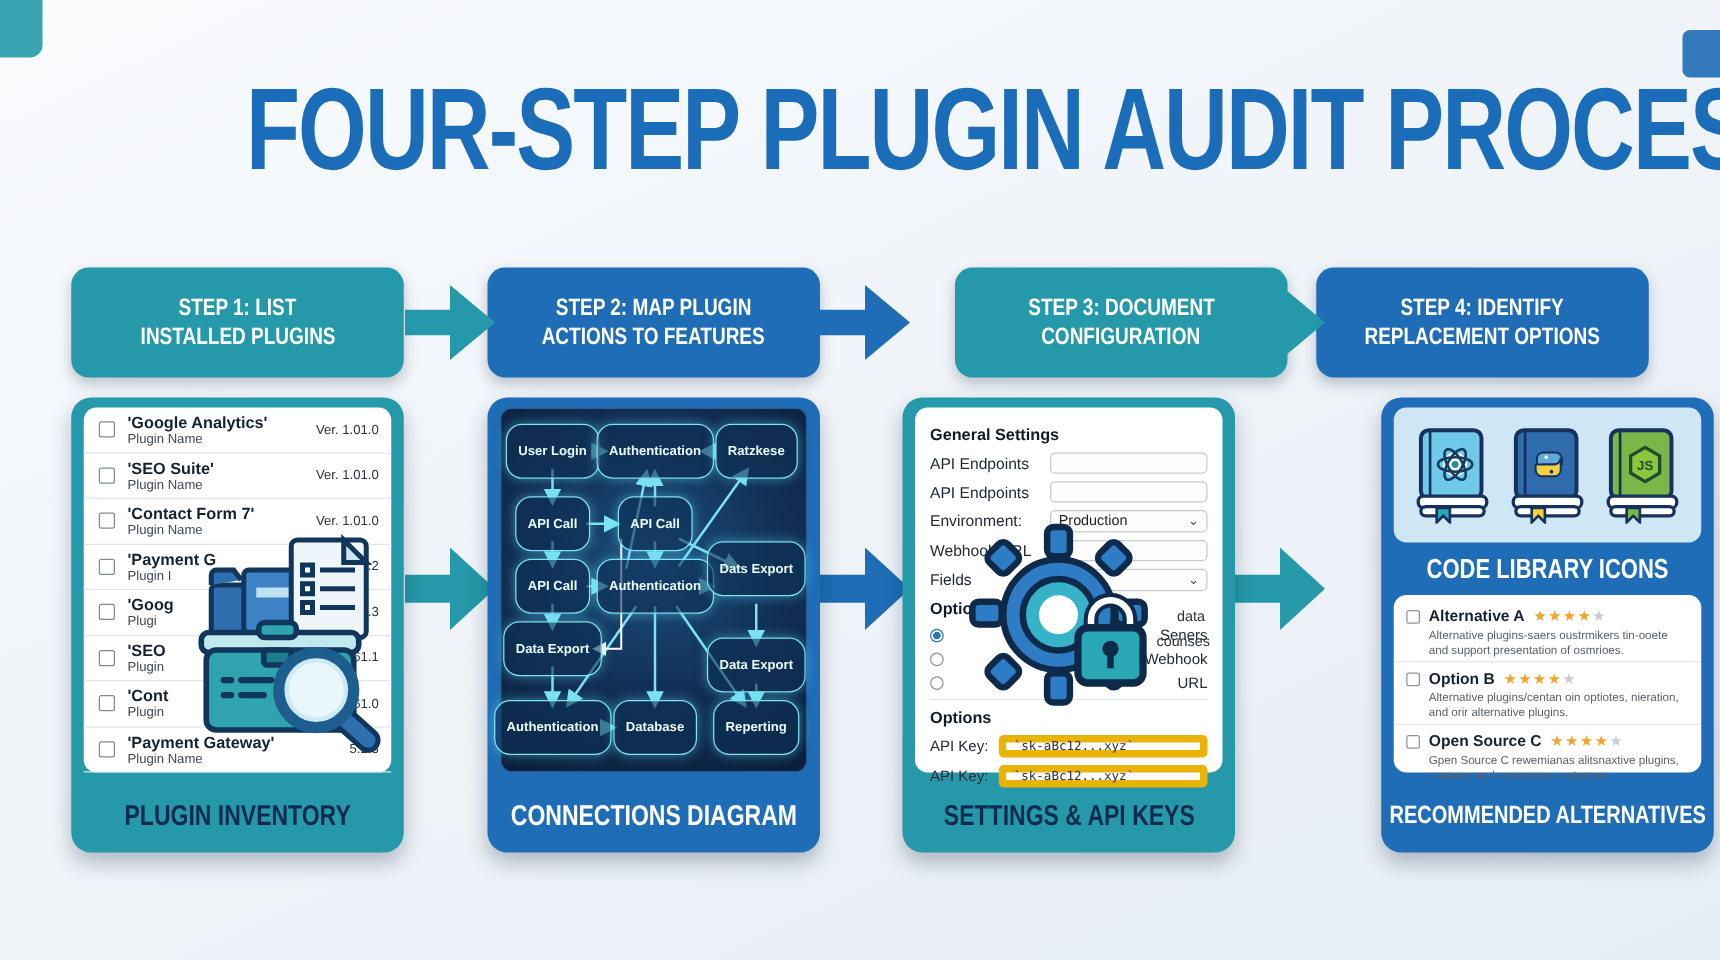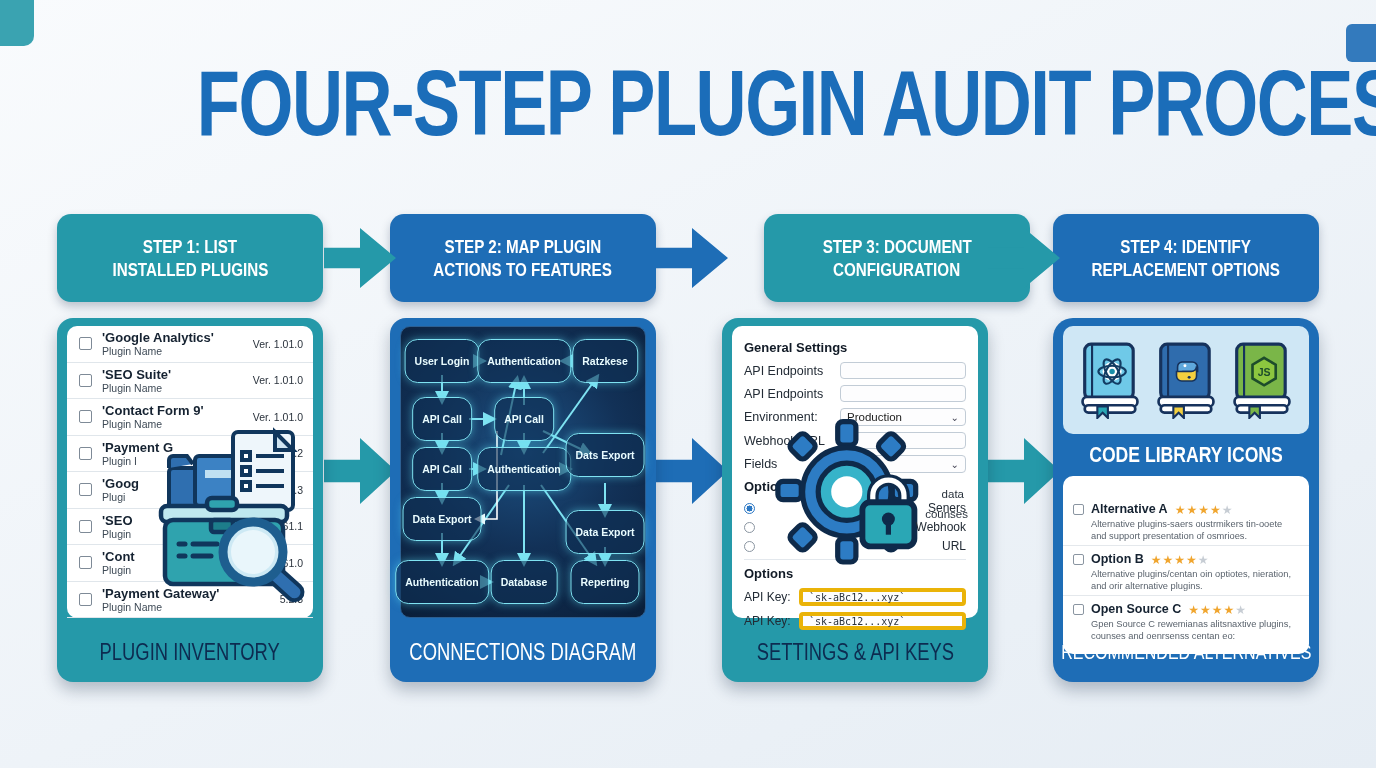--- a/index.html
+++ b/index.html
@@ -43,21 +43,21 @@
     box-shadow:0 8px 16px rgba(15,35,65,.28);
   }
   .panel { position:absolute; left:10px; top:8px; width:246px; height:292px; border-radius:10px; }
   .panel.white { background:#ffffff; }
   .panel.dark {
     background:radial-gradient(circle at 50% 42%, #1d5183 0%, #123157 48%, #0a1e39 100%);
     border:1px solid #2c5f92;
   }
   .caption {
     position:absolute; top:304px; left:0; width:100%; height:60px;
-    display:flex; align-items:center; justify-content:center; font-weight:normal;
+    display:flex; align-items:center; justify-content:center; font-weight:bold;
   }
   .caption .cx { font-size:23px; }
   .cap-navy { color:#0d2b50; } .cap-white { color:#ffffff; }
 
   
   .plug-row { display:flex; align-items:center; height:36.5px; padding:0 10px 0 12px; border-bottom:1px solid #e0e6eb; }
   .plug-row:last-child { border-bottom:none; }
   .chk { width:13px; height:13px; border:1.5px solid #7e8a97; border-radius:2px; background:#fff; flex:0 0 13px; }
   .plug-txt { margin-left:10px; min-width:0; }
   .plug-name { font-weight:bold; font-size:13px; color:#152231; white-space:nowrap; }
@@ -83,29 +83,29 @@
   .f-select { flex:1; height:18px; border:1px solid #c2ccd6; border-radius:4px; background:#fdfdfe; font-size:11.5px; padding:1px 6px; color:#222; display:flex; align-items:center; }
   .f-select .chev { margin-left:auto; font-size:10px; color:#445; }
   .radio-row { display:flex; align-items:center; margin-bottom:5px; position:relative; z-index:6;justify-content:space-between; }
   .radio { width:11px; height:11px; border-radius:50%; border:1.5px solid #8a95a1; background:#fff; margin-right:7px; flex:0 0 11px; }
   .radio.sel { border-color:#2a77c4; background:radial-gradient(circle,#2a77c4 0 45%,#fff 50%); }
   .r-label { font-size:12px; color:#222b35; }
   .frag { position:absolute; font-size:11.5px; color:#29323c; z-index:6; }
   .divline { border-top:1px solid #e3e8ed; margin:6px 0; }
   .key-row { display:flex; align-items:center; margin-bottom:6px; position:relative; z-index:6; }
   .key-label { width:55px; font-size:12px; color:#222b35; }
-  .key-input { flex:1; height:18px; border:4px solid #eab308; border-radius:4px; background:#fdfdfe;
+  .key-input { flex:1; height:18px; border:6px solid #eab308; border-radius:4px; background:#fdfdfe;
     font-family:"DejaVu Sans Mono", monospace; font-size:10px; color:#2a323c; display:flex; align-items:center; padding:0 6px; }
   .gear-illus { position:absolute; left:42px; top:92px; width:156px; height:158px; z-index:5; }
 
   
   .panel-light { position:absolute; left:10px; top:8px; width:246px; height:108px; border-radius:10px; background:#cfe7f5; display:flex; align-items:center; justify-content:center; gap:12px; }
   .band-label { position:absolute; top:120px; left:0; width:100%; height:34px; display:flex; align-items:center; justify-content:center; color:#fff; font-weight:bold; }
   .band-label .cx { font-size:22px; }
-  .panel-list { position:absolute; left:10px; top:158px; width:246px; height:178px; border-radius:10px; background:#ffffff; padding:20px 0; }
+  .panel-list { position:absolute; left:10px; top:158px; width:246px; height:142px; border-radius:10px; background:#ffffff; padding:4px 0; }
   .alt-item { padding:4px 10px 3px; border-bottom:1px solid #e4e8ec; }
   .alt-item:last-child { border-bottom:none; }
   .alt-head { display:flex; align-items:center; gap:7px; }
   .alt-chk { width:11px; height:11px; border:1.4px solid #8a95a1; border-radius:2px; background:#fff; flex:0 0 11px; }
   .alt-name { font-weight:bold; font-size:12.5px; color:#152231; }
   .star-f { color:#f0a52e; font-size:12px; letter-spacing:1px; }
   .star-e { color:#c7cdd4; font-size:12px; }
   .alt-desc { font-size:9.3px; color:#5a636d; line-height:1.25; margin:1px 0 0 18px; }
 </style>
 </head>
@@ -154,21 +154,21 @@
       <div class="chk"></div>
       <div class="plug-txt">
           <div class="plug-name">'SEO Suite'</div>
           <div class="plug-sub">Plugin Name</div>
         </div>
       <div class="plug-ver">Ver. 1.01.0</div>
     </div>
     <div class="plug-row">
       <div class="chk"></div>
       <div class="plug-txt">
-          <div class="plug-name">'Contact Form 9'</div>
+          <div class="plug-name">'Contact Form 7'</div>
           <div class="plug-sub">Plugin Name</div>
         </div>
       <div class="plug-ver">Ver. 1.01.0</div>
     </div>
     <div class="plug-row">
       <div class="chk"></div>
       <div class="plug-txt">
           <div class="plug-name">'Payment G</div>
           <div class="plug-sub">Plugin I</div>
         </div>
@@ -388,21 +388,21 @@
         <circle cx="88" cy="77" r="5" fill="#0e2a4a" stroke="none"></circle>
         <rect x="86" y="79" width="4" height="10" fill="#0e2a4a" stroke="none"></rect>
       </g>
     </svg>
   </div>
   <div class="caption">
       <span class="cx cap-navy">SETTINGS &amp; API KEYS</span>
     </div>
 </div>
 
-<div class="card bg-blue" style="left:1053px;border-radius:20px;">
+<div class="card bg-blue" style="left:1105px;">
   <div class="panel-light">
 
     <svg width="64" height="78" viewBox="0 0 60 74">
       <rect x="6" y="3" width="46" height="52" rx="6" fill="#6fc9e8" stroke="#16325c" stroke-width="3"></rect>
       <line x1="13" y1="3" x2="13" y2="55" stroke="#16325c" stroke-width="2"></line>
       <rect x="4" y="53" width="52" height="9" rx="4" fill="#ffffff" stroke="#16325c" stroke-width="2.5"></rect>
       <rect x="6" y="61" width="48" height="7" rx="3.5" fill="#ffffff" stroke="#16325c" stroke-width="2.5"></rect>
       <path d="M18 62 l0 11 l5 -5 l5 5 l0 -11 z" fill="#2aa7b5" stroke="#16325c" stroke-width="2"></path>
       <g stroke="#123c63" stroke-width="2" fill="none">
         <circle cx="32" cy="29" r="9" fill="#ffffff" stroke="none"></circle>

